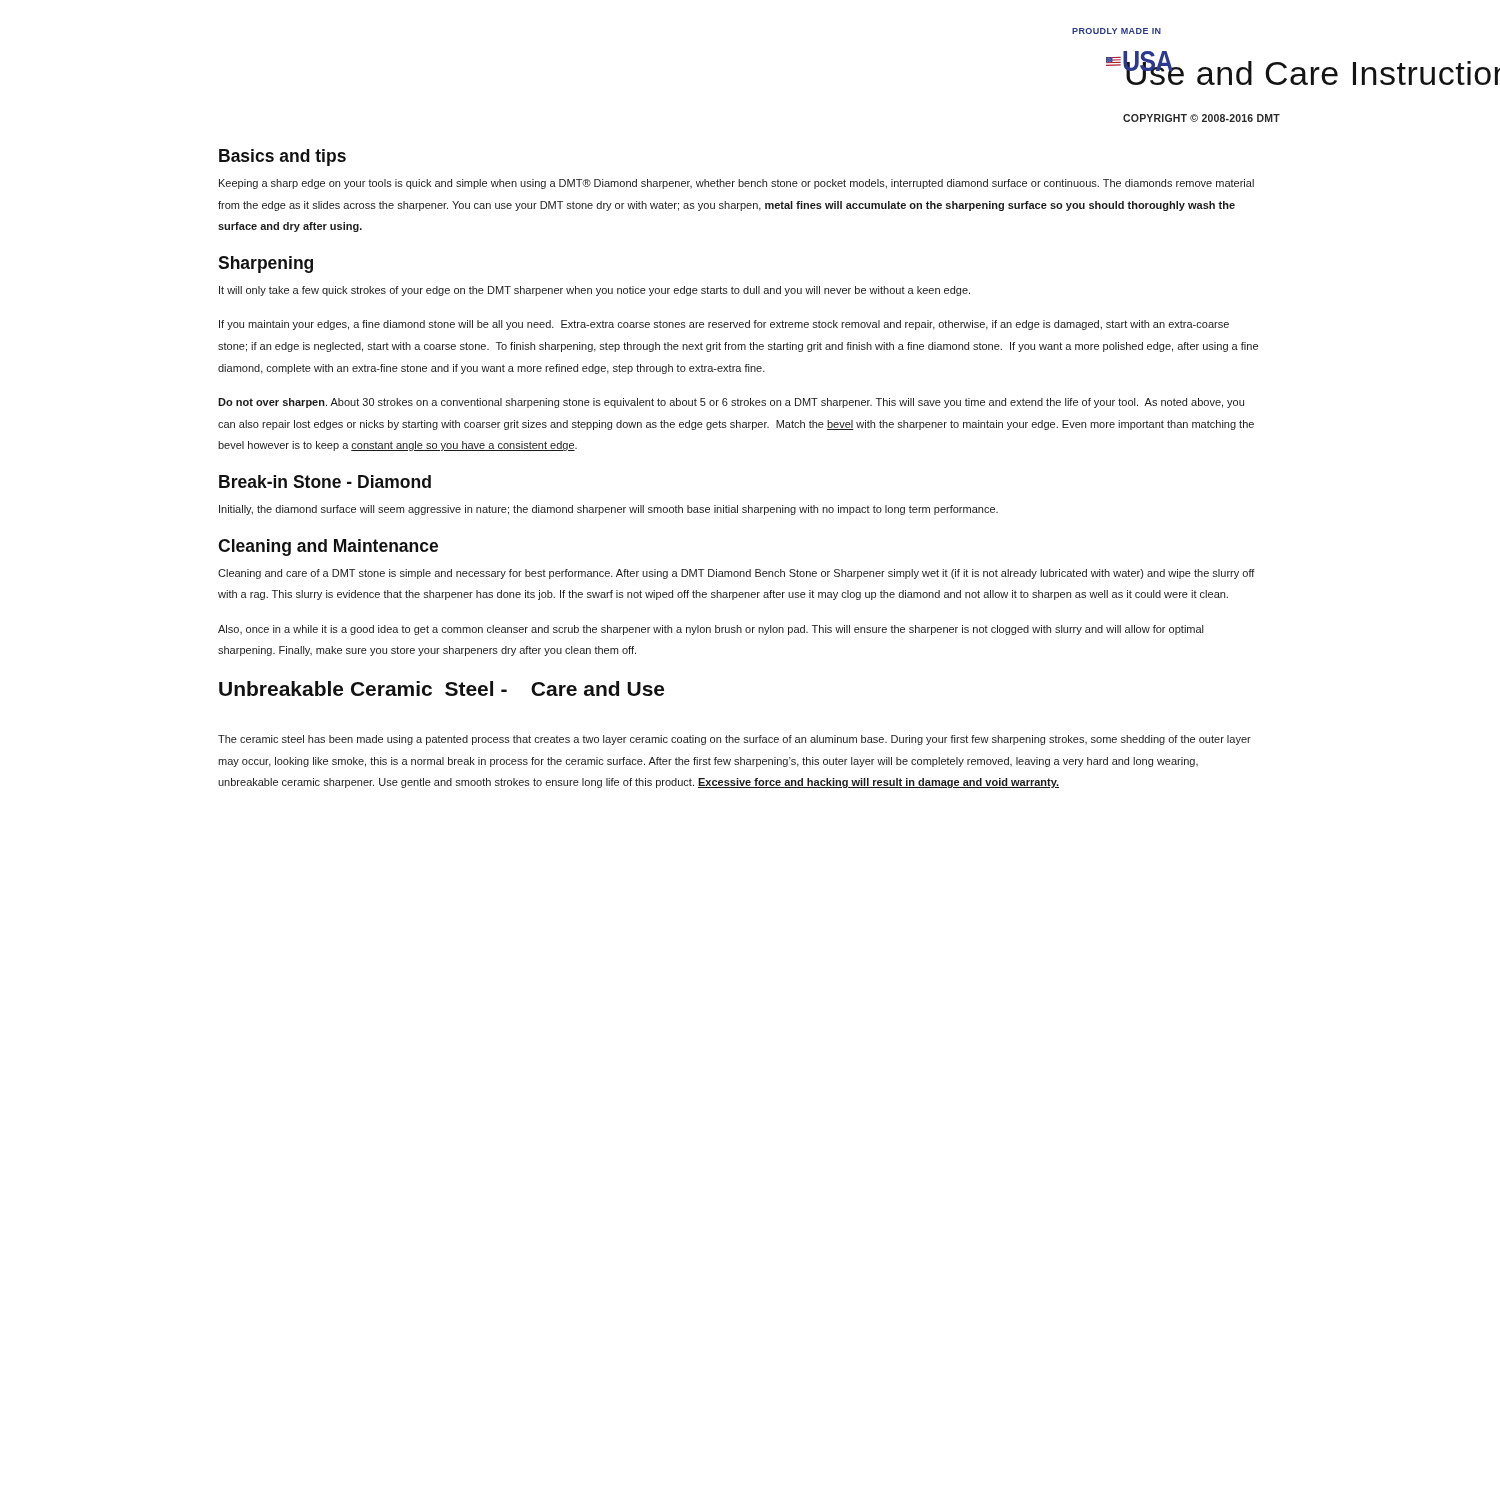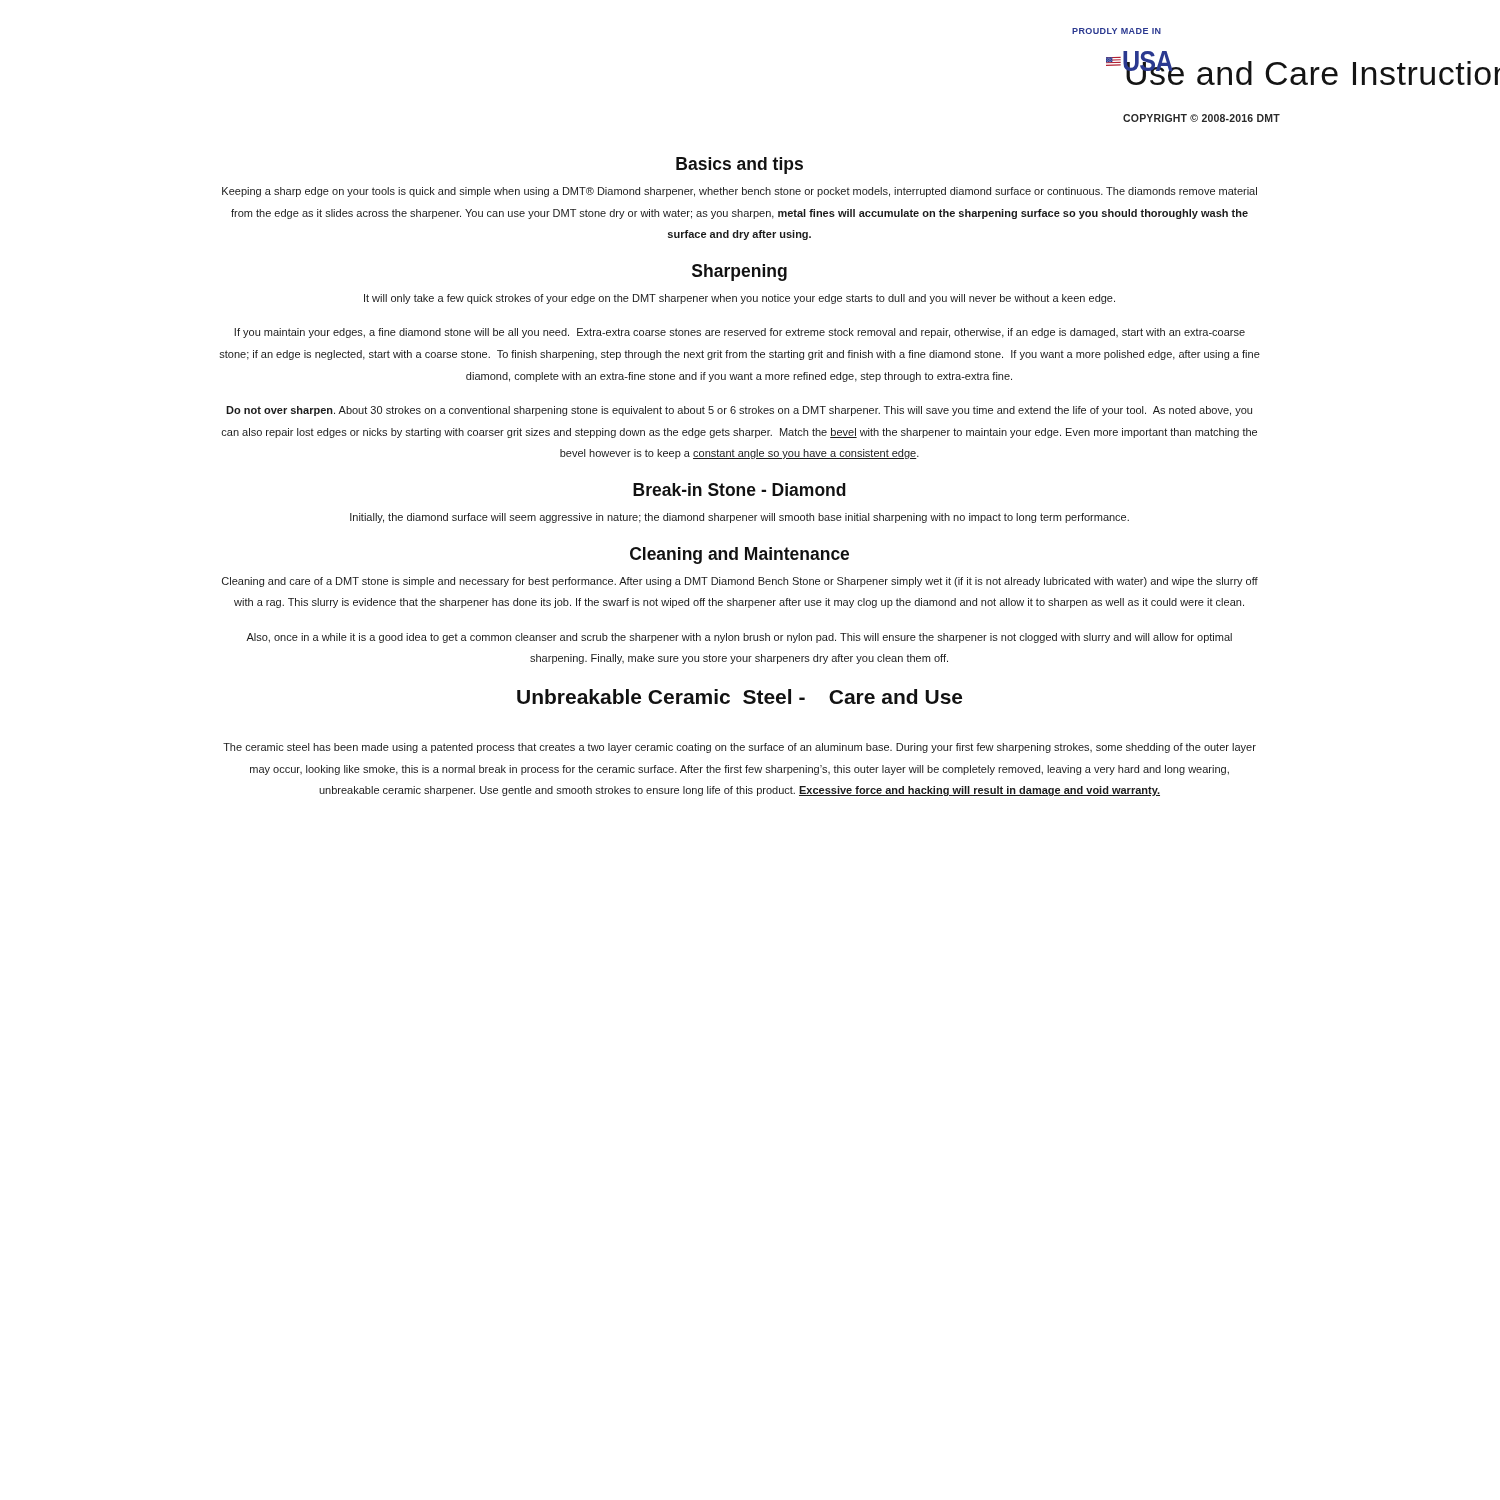--- a/index.html
+++ b/index.html
@@ -61,23 +61,22 @@
     top:112px;left:1123px;
     font-size:10.5px;
     font-weight:700;
     letter-spacing:0.2px;
     color:#2a2a2a;
     white-space:nowrap;
     text-align:center;
   }
   .content{
     position:absolute;
-    top:152px;left:218px;
+    top:144px;left:218px;
     width:1043px;
-    text-align:center;
   }
   .content h2{
     font-size:17.5px;
     font-weight:700;
     color:#121212;
     margin:0 0 5px 0;
     line-height:24px;
     white-space:pre-wrap;
   }
   .content h2.h-big{

